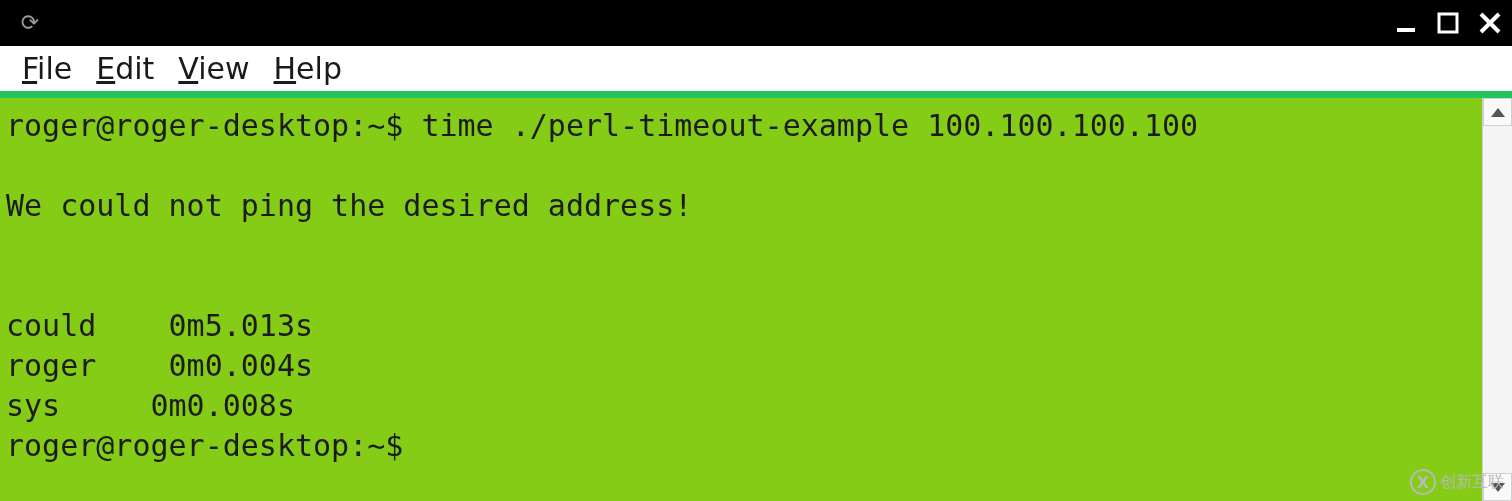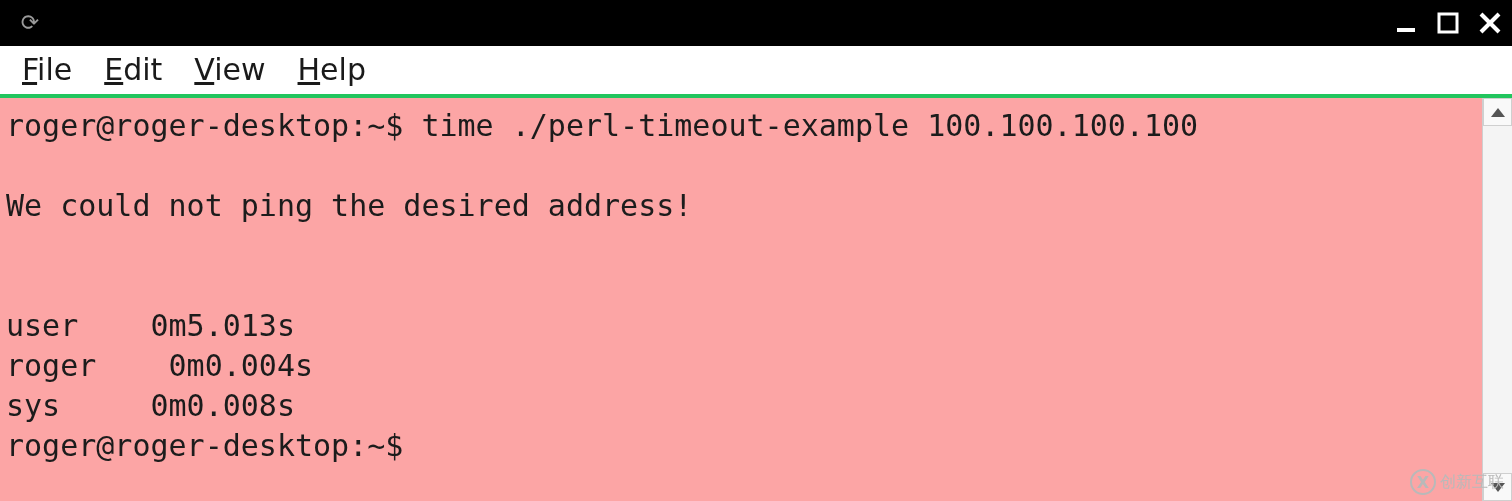--- a/index.html
+++ b/index.html
@@ -52,40 +52,40 @@
     height: 24px;
     cursor: pointer;
   }
   .win-btn svg { display: block; }
   .menubar {
     height: 52px;
     background: #fff;
     display: flex;
     align-items: center;
     padding: 0 22px;
-    gap: 32px;
+    gap: 24px;
     font-size: 30px;
     color: #1a1a1a;
-    border-bottom: 4px solid #22c55e;
+    border-bottom: 7px solid #22c55e;
     box-sizing: border-box;
   }
   .menu-item {
     cursor: pointer;
     user-select: none;
     line-height: 1;
   }
   .menu-item span.ul { text-decoration: underline; }
   .terminal-wrap {
     position: relative;
     height: calc(501px - 46px - 52px);
     display: flex;
   }
   .terminal {
     flex: 1 1 auto;
-    background: #fca5a5;
+    background: #84cc16;
     color: #1c1c1c;
     font-family: "DejaVu Sans Mono", "Liberation Mono", "Courier New", monospace;
     font-size: 30px;
     line-height: 40px;
     padding: 8px 0 8px 6px;
     white-space: pre;
     box-sizing: border-box;
     overflow: hidden;
   }
   .scrollbar {
@@ -168,21 +168,21 @@
 
   <div class="menubar">
 
   <div class="menu-item"><span class="ul">F</span>ile</div>
       <div class="menu-item"><span class="ul">E</span>dit</div>
       <div class="menu-item"><span class="ul">V</span>iew</div>
       <div class="menu-item"><span class="ul">H</span>elp</div>
     </div>
 
   <div class="terminal-wrap">
-    <div class="terminal"><div>roger@roger-desktop:~$ time ./perl-timeout-example 100.100.100.100</div><div>&nbsp;</div><div>We could not ping the desired address!</div><div>&nbsp;</div><div>&nbsp;</div><div>user    0m5.013s</div><div>roger    0m0.004s</div><div>sys     0m0.008s</div><div>roger@roger-desktop:~$ </div></div>
+    <div class="terminal"><div>roger@roger-desktop:~$ time ./perl-timeout-example 100.100.100.100</div><div>&nbsp;</div><div>We could not ping the desired address!</div><div>&nbsp;</div><div>&nbsp;</div><div>could    0m5.013s</div><div>roger    0m0.004s</div><div>sys     0m0.008s</div><div>roger@roger-desktop:~$ </div></div>
     <div class="scrollbar">
       <div class="scroll-up">
         <div class="scroll-arrow"></div>
       </div>
       <div class="scroll-down">
         <div class="scroll-arrow"></div>
       </div>
     </div>
   </div>
 

